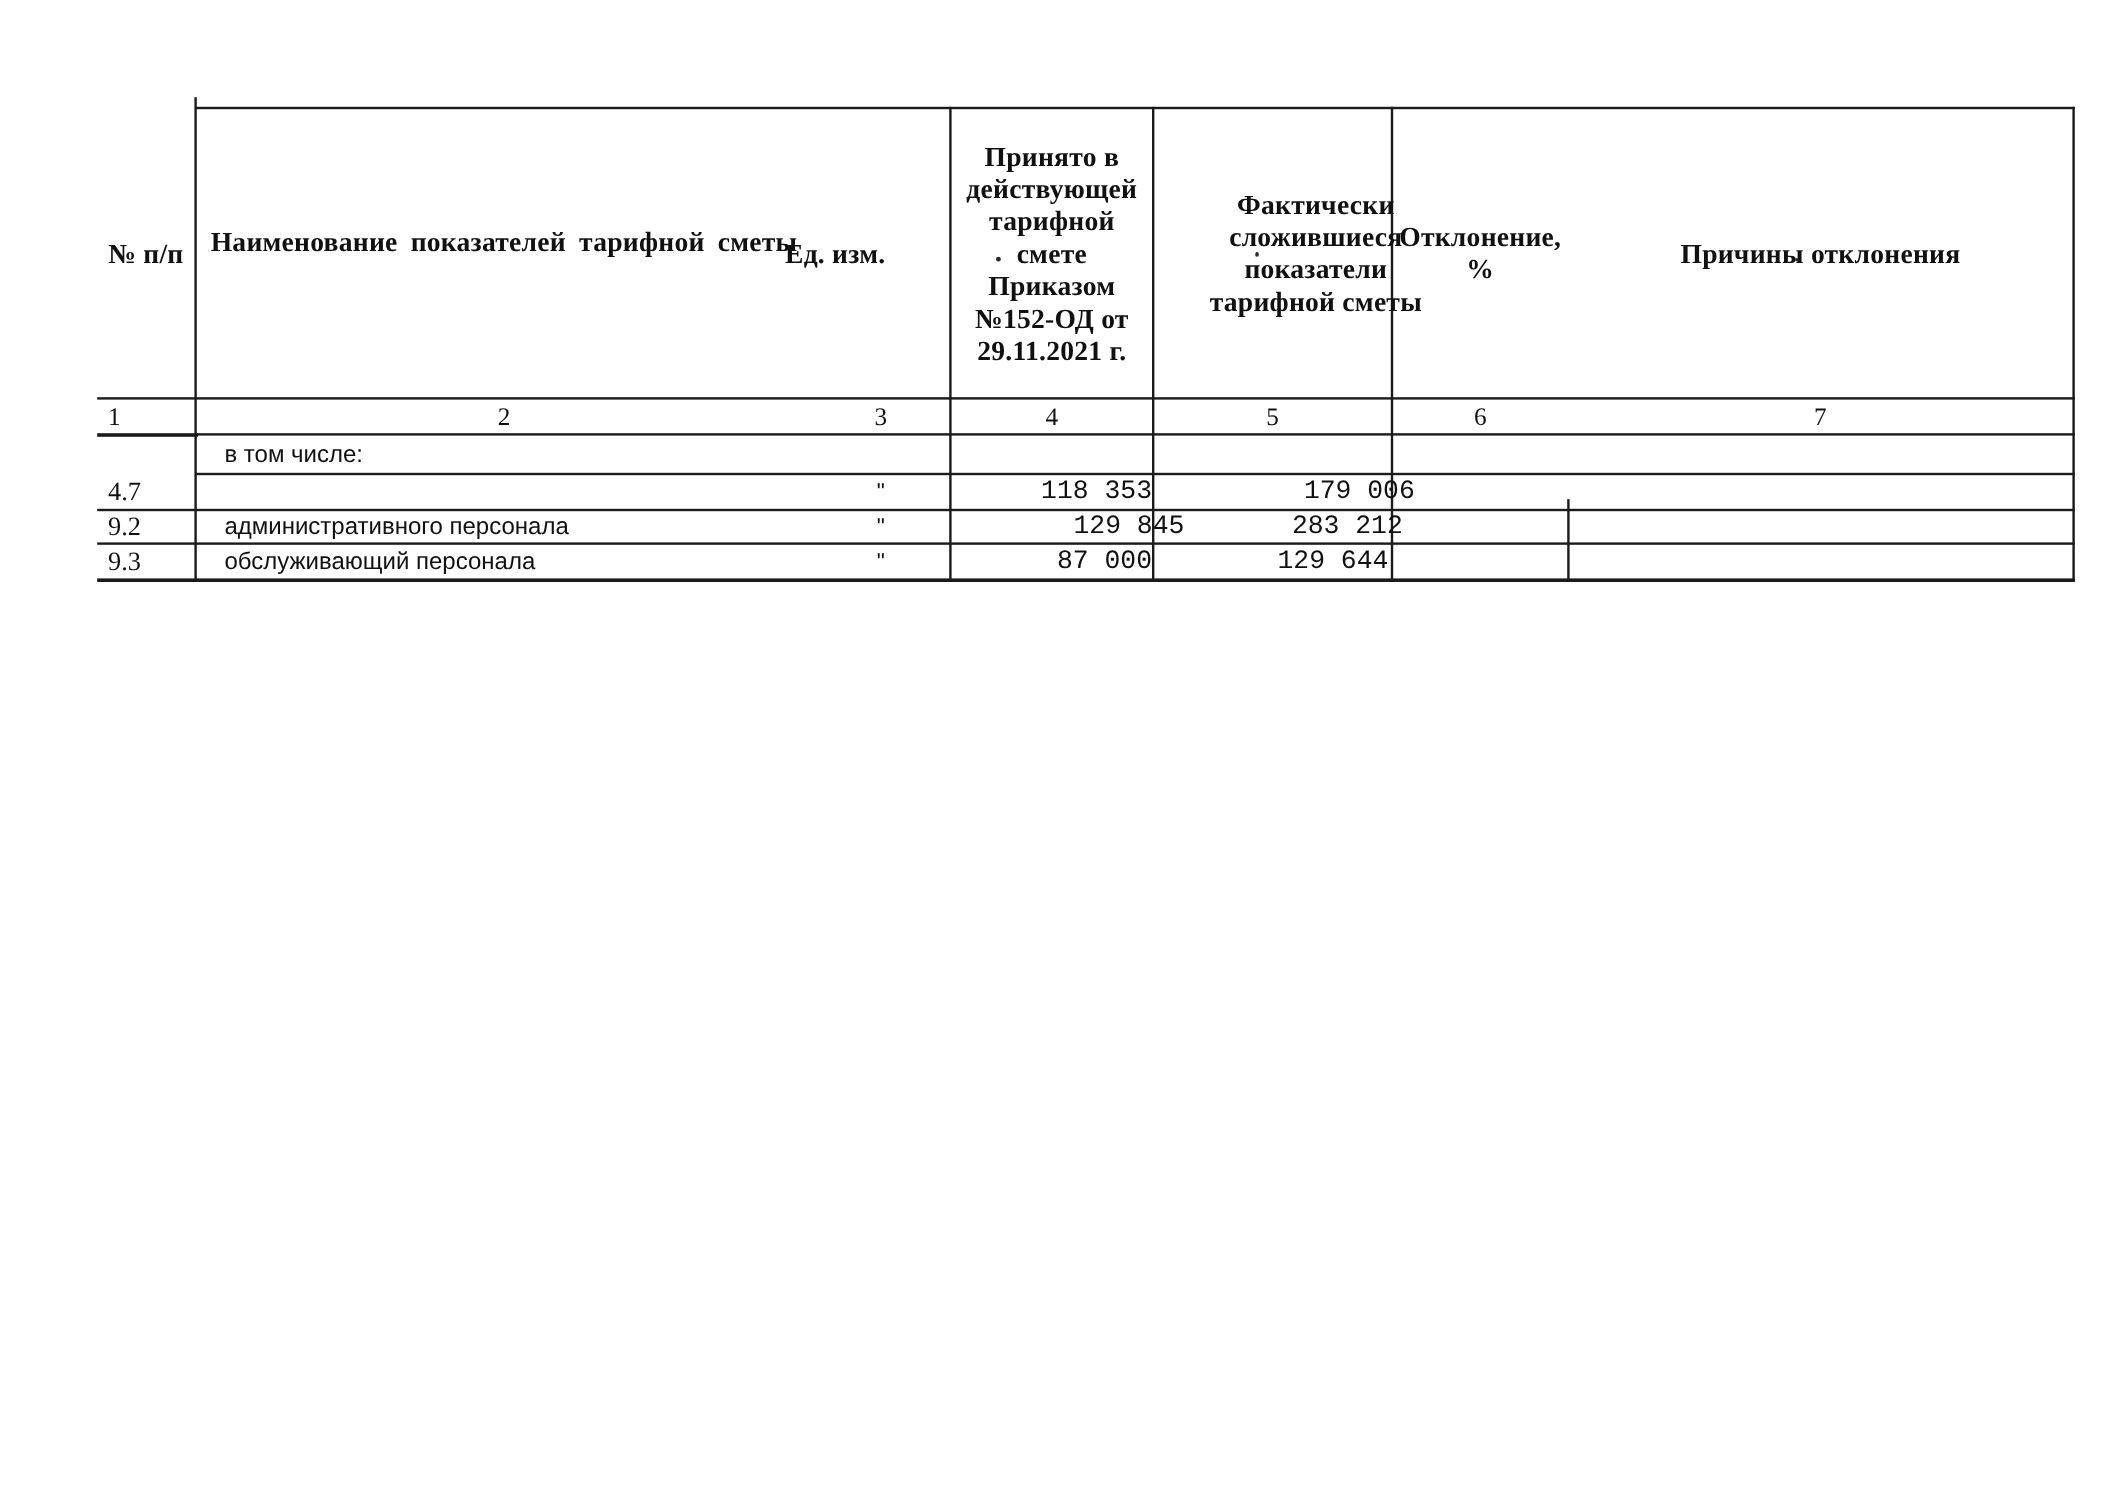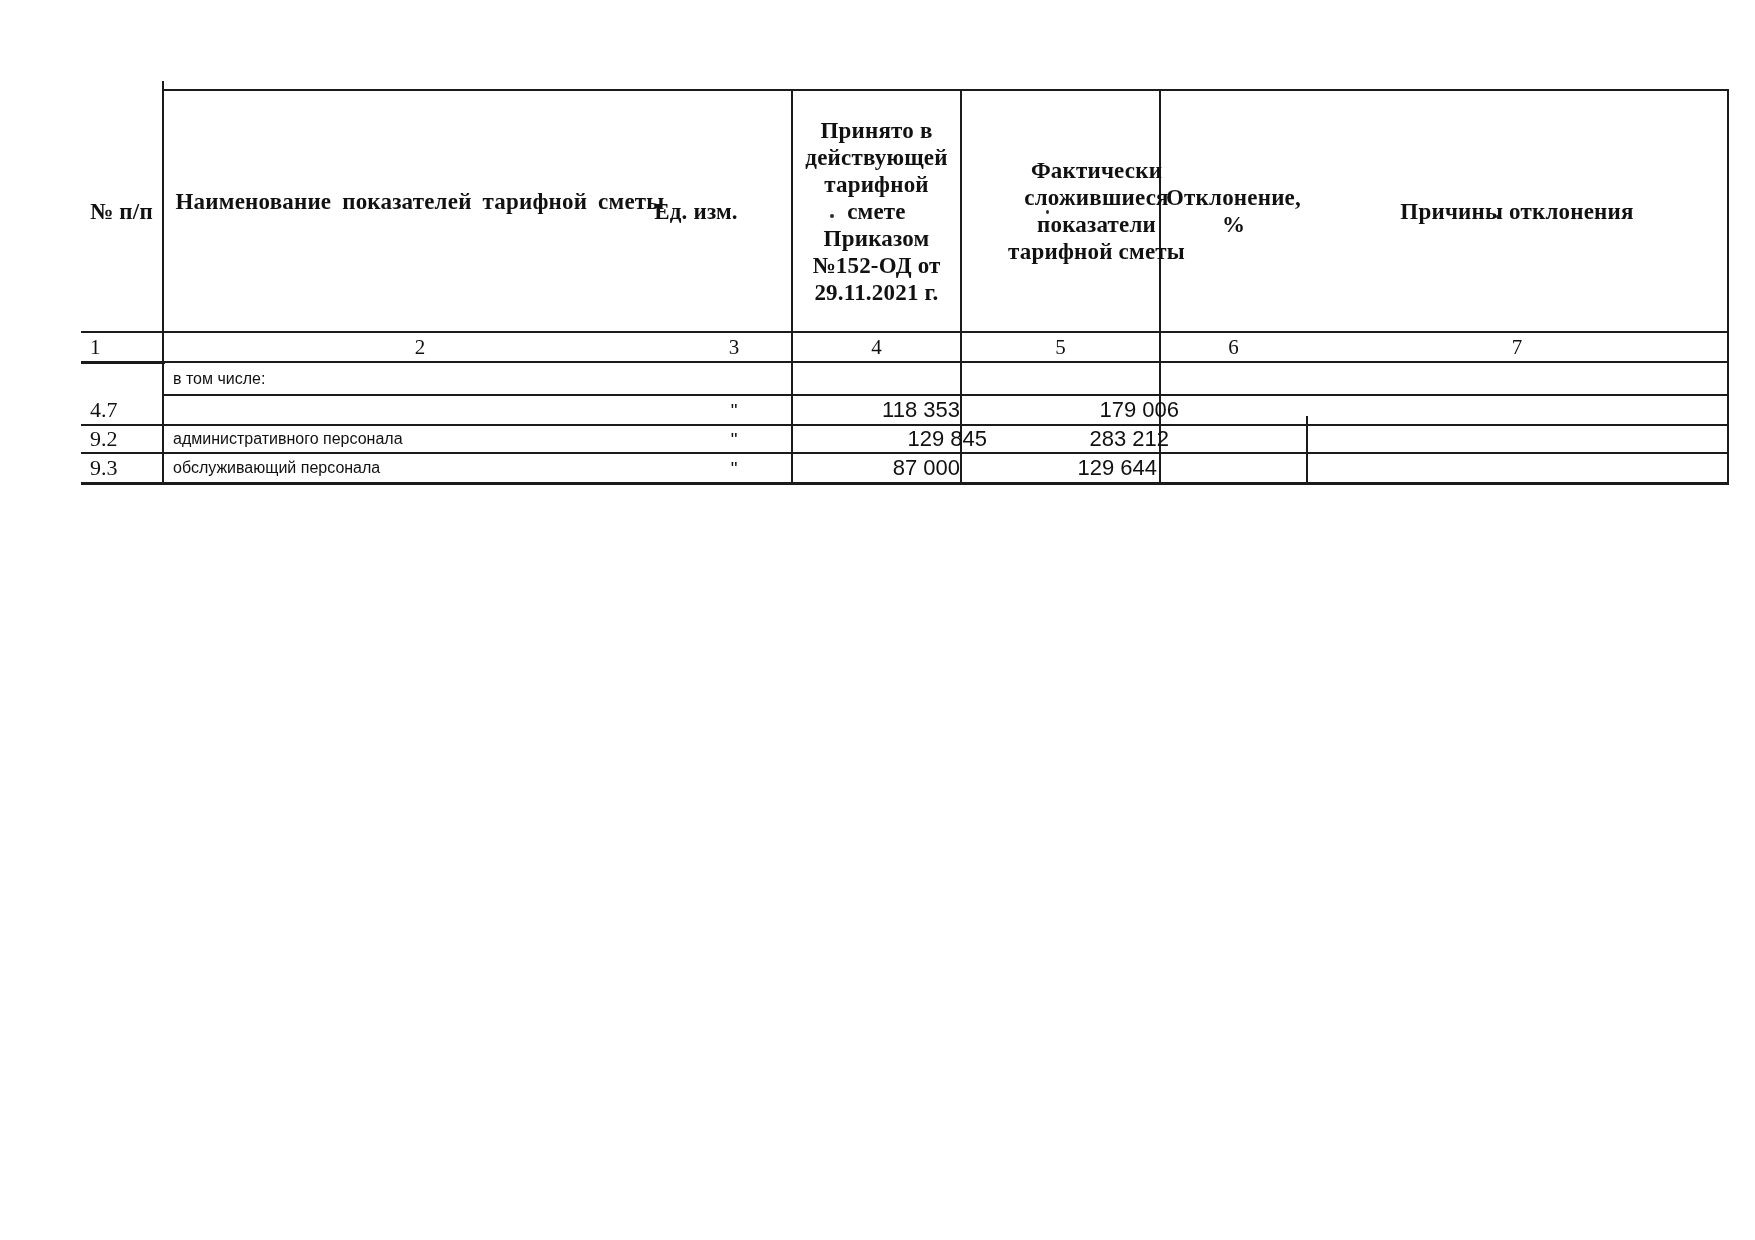--- a/index.html
+++ b/index.html
@@ -38,33 +38,33 @@
   .rownum {
     font-family: "Liberation Serif", serif;
     font-size: 22px;
     justify-content: flex-start;
     text-align: left;
     padding-left: 9px;
     line-height: 22px;
   }
   .namecell {
     font-family: "Liberation Sans", sans-serif;
-    font-size: 16px;
+    font-size: 20px;
     justify-content: flex-start;
     text-align: right;
-    padding-left: 10px;
+    padding-left: 24px;
     line-height: 20px;
   }
   .unitcell {
     font-family: "Liberation Sans", sans-serif;
     font-size: 19px;
     line-height: 19px;
   }
   .valcell {
-    font-family: Liberation Sans, sans-serif;
+    font-family: Liberation Mono, monospace;
     font-size: 22px;
     justify-content: flex-end;
     text-align: right;
     padding-right: 6px;
     line-height: 22px;
   }
   .dot { position: absolute; background: #2a2a2a; border-radius: 50%; }
 </style>
 </head>
 <body>

